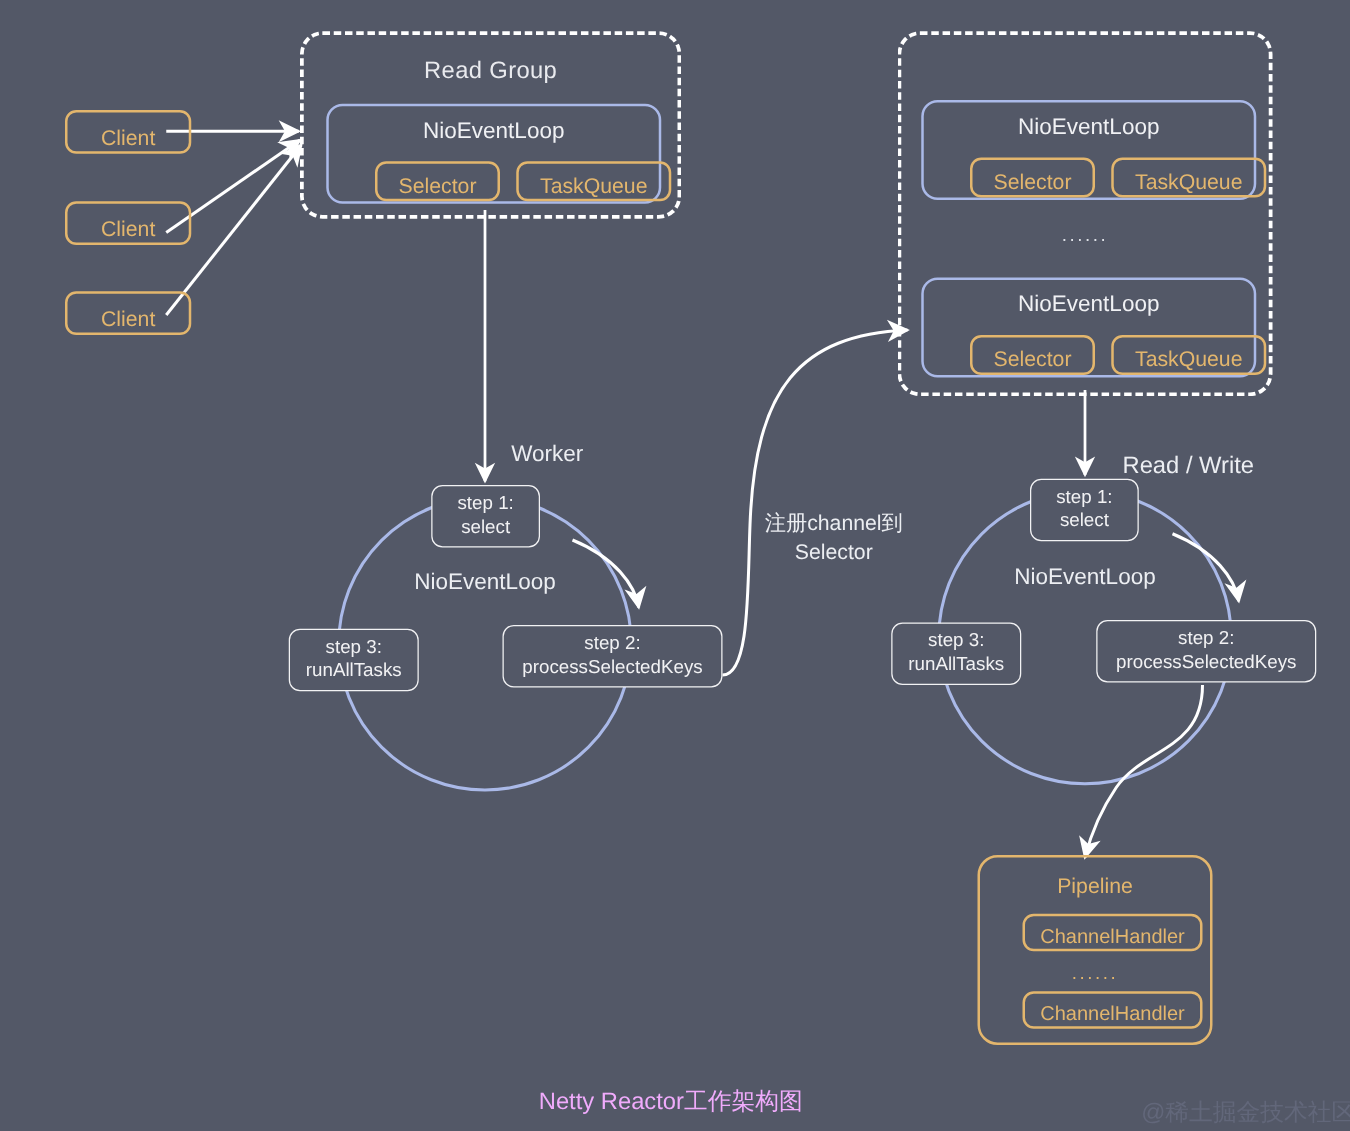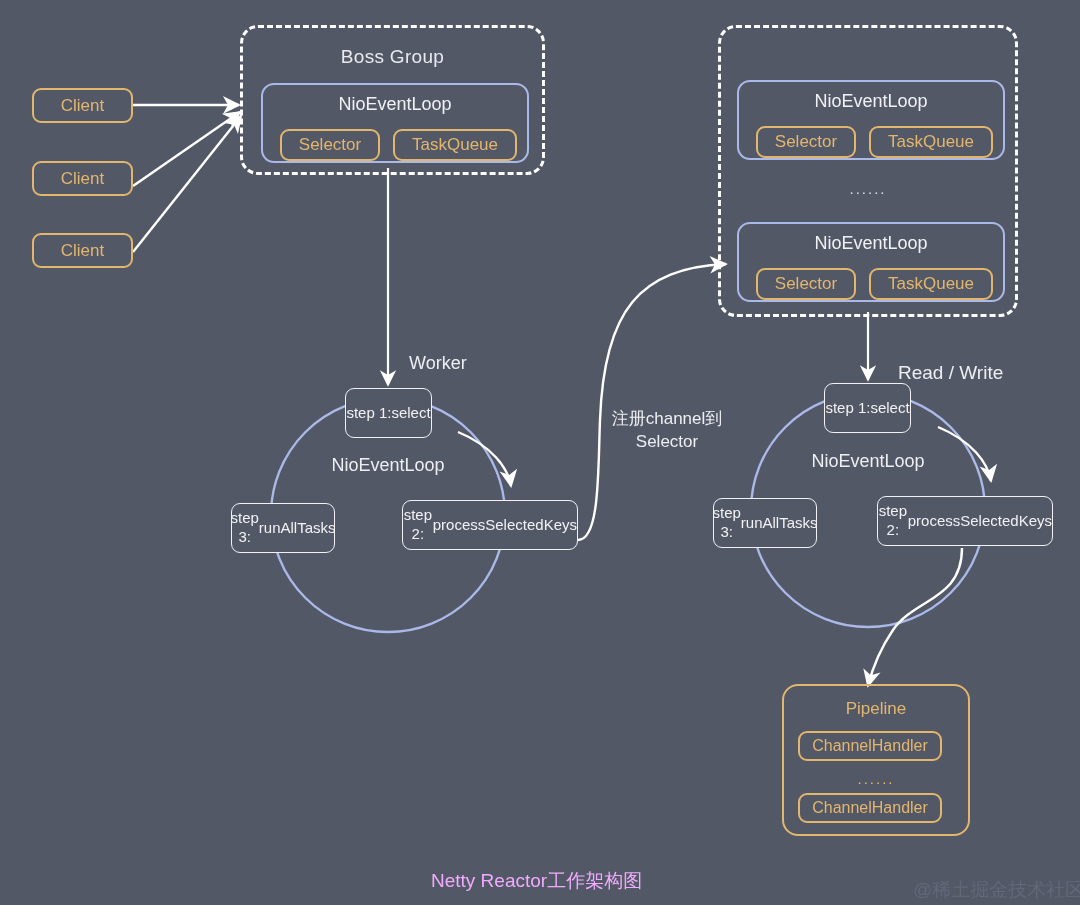--- a/index.html
+++ b/index.html
@@ -47,32 +47,33 @@
     text-align: center;
     color: #f0f1f4;
     font-size: 18px;
   }
 
   
   .amber-box {
     border: 2px solid #e3b66d;
     border-radius: 9px;
     display: flex;
-    align-items: center;
+    align-items: flex-end;
     justify-content: center;
     color: #e3b66d;
     background: transparent;
+    margin-left: 20px;
   }
 
   
   .step-box {
     border: 1.6px solid #f2f2f4;
     border-radius: 9px;
     display: flex;
-    flex-direction: row;
+    flex-direction: column;
     align-items: center;
     justify-content: center;
     color: #f2f2f4;
     background: #535867;
     font-size: 15px;
     line-height: 1.25;
     text-align: center;
   }
 
   
@@ -157,21 +158,21 @@
     <span>Client</span>
   </div>
   <div class="abs amber-box" style="left:32px; top:161px; width:101px; height:35px; font-size:17px;">
     <span>Client</span>
   </div>
   <div class="abs amber-box" style="left:32px; top:233px; width:101px; height:35px; font-size:17px;">
     <span>Client</span>
   </div>
 
   <div class="abs group-dashed" style="left:240px; top:25px; width:305px; height:150px;">
-    <div class="group-title" style="top:18px;">Boss Group</div>
+    <div class="group-title" style="top:18px;">Read Group</div>
 
     <div class="abs nel-panel" style="left:18px; top:55px; width:268px; height:80px;">
       <div class="nel-title" style="top:9px;">NioEventLoop</div>
       <div class="abs amber-box" style="left:17px; top:44px; width:100px; height:32px; font-size:17px;">
         <span>Selector</span>
       </div>
       <div class="abs amber-box" style="left:130px; top:44px; width:124px; height:32px; font-size:17px;">
         <span>TaskQueue</span>
       </div>
     </div>

